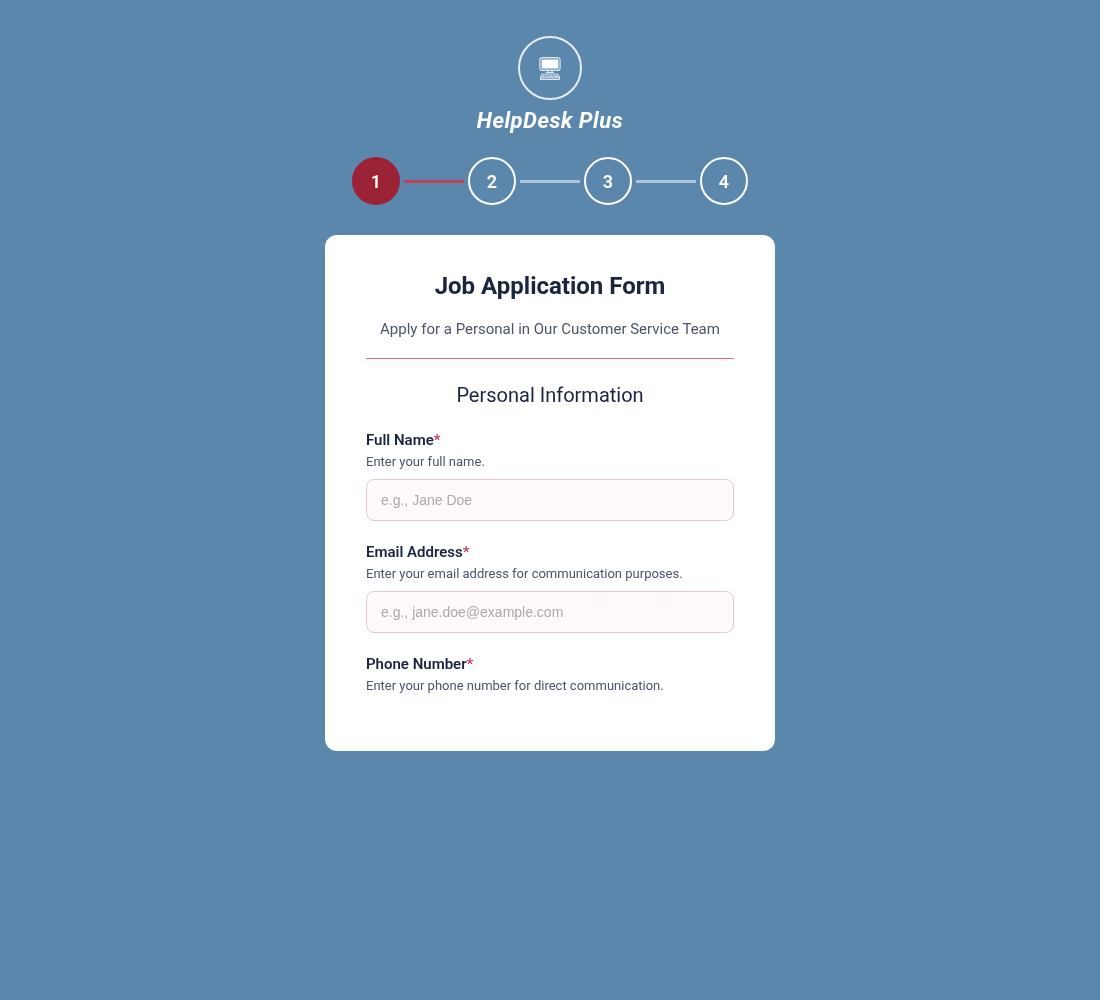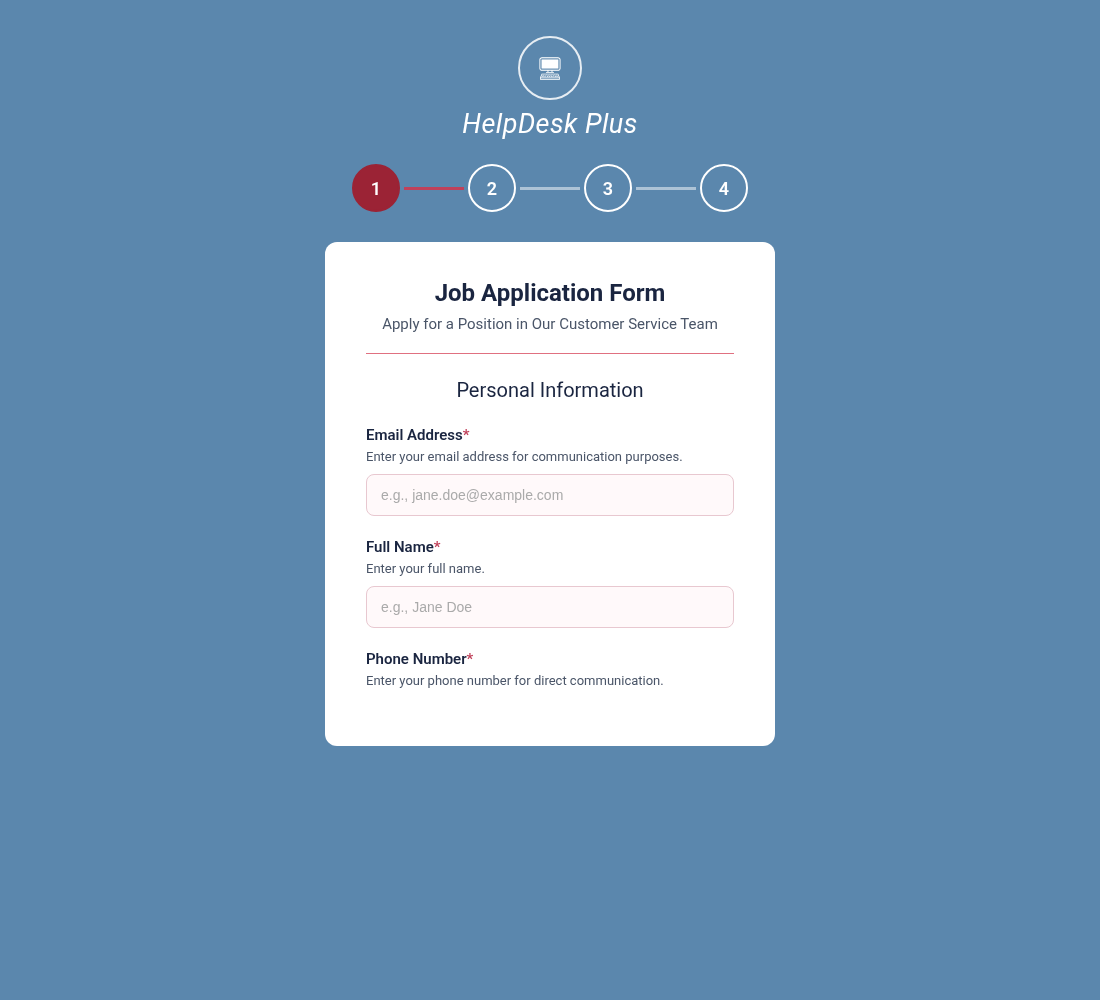--- a/index.html
+++ b/index.html
@@ -41,22 +41,22 @@
     }
 
     .logo-icon {
       color: white;
       font-size: 22px;
     }
 
     .logo-text {
       color: white;
       font-style: italic;
-      font-size: 27px;
-      font-weight: 400;
+      font-size: 22px;
+      font-weight: 700;
       letter-spacing: 0.5px;
     }
 
     
     .stepper {
       display: flex;
       align-items: center;
       margin-bottom: 30px;
     }
 
@@ -99,21 +99,21 @@
       border: 1px solid rgba(255,255,255,0.6);
       padding: 36px 40px 32px 40px;
       overflow: visible;
     }
 
     .form-title {
       text-align: center;
       font-size: 24px;
       font-weight: 700;
       color: #1a2540;
-      margin-bottom: 8px;
+      margin-bottom: 20px;
     }
 
     .form-subtitle {
       text-align: center;
       font-size: 15px;
       color: #4a5568;
       margin-bottom: 20px;
     }
 
     .form-divider {
@@ -191,40 +191,40 @@
     <span>3</span>
   </div>
   <div class="step-line"></div>
   <div class="step-circle">
     <span>4</span>
   </div>
 </div>
 
 <div class="form-card">
   <h1 class="form-title">Job Application Form</h1>
-  <p class="form-subtitle">Apply for a Position in Our Customer Service Team</p>
+  <p class="form-subtitle">Apply for a Personal in Our Customer Service Team</p>
   <hr class="form-divider">
   <h2 class="section-title">Personal Information</h2>
+
+  <div class="field-group">
+    <label class="field-label">
+      <span>Full Name</span><span class="required">*</span>
+    </label>
+    <p class="field-hint">Enter your full name.</p>
+    <input class="field-input" type="text" placeholder="e.g., Jane Doe" style="">
+  </div>
 
   <div class="field-group">
     <label class="field-label">
       <span>Email Address</span><span class="required">*</span>
     </label>
     <p class="field-hint">Enter your email address for communication purposes.</p>
     <input class="field-input" type="email" placeholder="e.g., jane.doe@example.com" style="">
   </div>
 
   <div class="field-group">
     <label class="field-label">
-      <span>Full Name</span><span class="required">*</span>
-    </label>
-    <p class="field-hint">Enter your full name.</p>
-    <input class="field-input" type="text" placeholder="e.g., Jane Doe" style="">
-  </div>
-
-  <div class="field-group">
-    <label class="field-label">
       <span>Phone Number</span><span class="required">*</span>
     </label>
     <p class="field-hint">Enter your phone number for direct communication.</p>
   </div>
 
 </div>
 
 </body></html>

